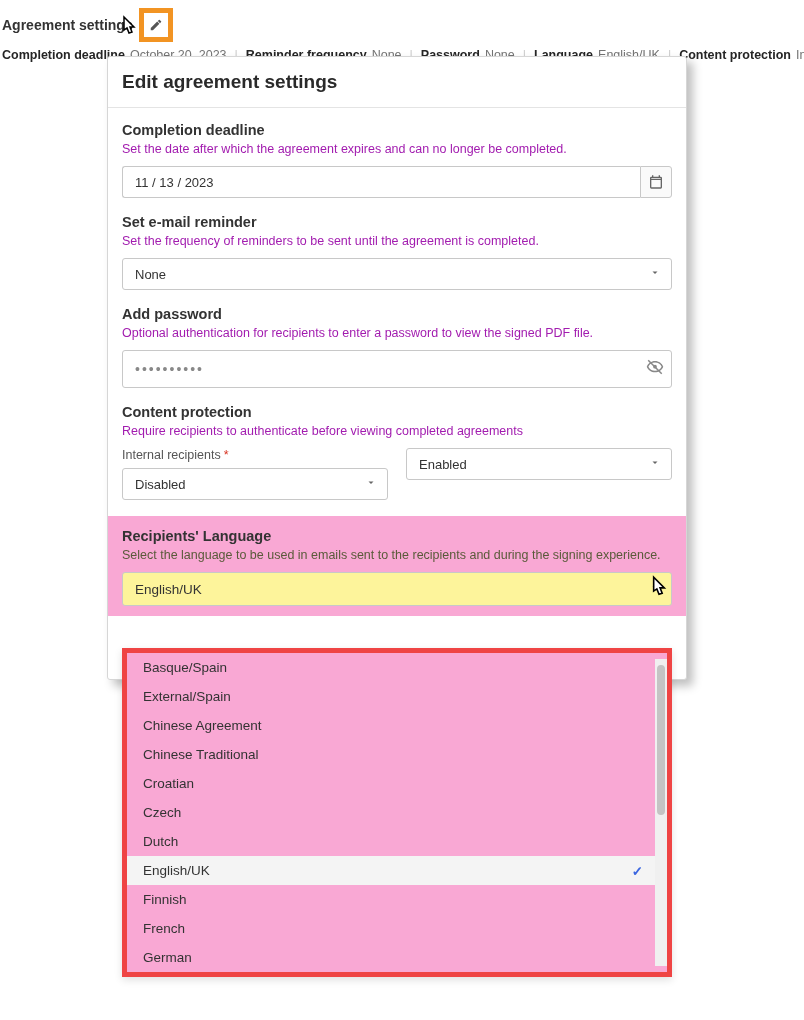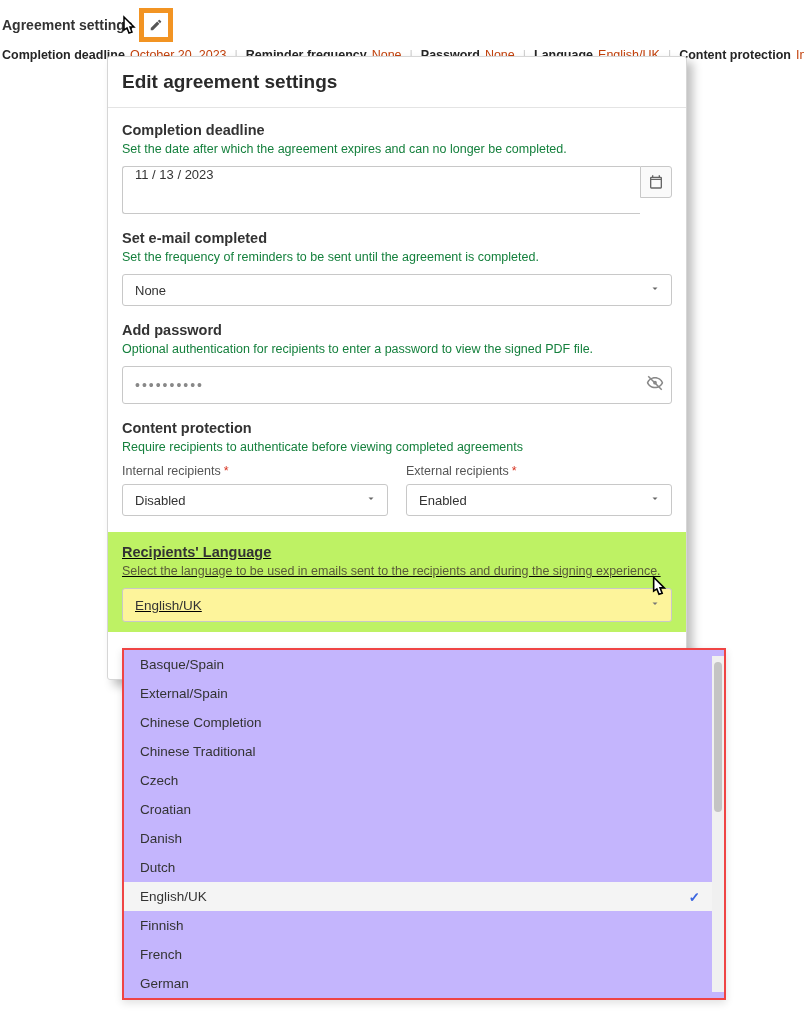--- a/index.html
+++ b/index.html
@@ -44,21 +44,21 @@
   .summary-row {
     display: flex;
     align-items: center;
     font-size: 12.5px;
     color: #333;
     gap: 6px;
     white-space: nowrap;
   }
   .summary-item { display: inline-flex; align-items: center; gap: 5px; }
   .summary-label { font-weight: 600; color: #252525; }
-  .summary-value { color: #c2410c; }
+  .summary-value { color: #737373; }
   .sep { color: #ccc; margin: 0 2px; }
   .dialog {
     position: absolute;
     top: 56px;
     left: 107px;
     width: 580px;
     height: 624px;
     background: #fff;
     border: 1px solid #d6d6d6;
     border-radius: 3px;
@@ -75,47 +75,48 @@
   }
   .section { padding: 0 14px; margin-bottom: 16px; }
   .section-title {
     font-size: 14.5px;
     font-weight: 600;
     color: #333;
     margin-bottom: 4px;
   }
   .section-desc {
     font-size: 12.5px;
-    color: #15803d;
+    color: #a21caf;
     margin-bottom: 10px;
   }
   .text-input, .select-box {
     flex: 1;
     height: 32px;
     border: 1px solid #c8c8c8;
     border-radius: 3px;
     padding: 0 12px;
     font-size: 13px;
     color: #333;
     background: #fff;
     display: flex;
     align-items: center;
     position: relative;
   }
   .date-wrapper { position: relative; flex: 1; display: flex; }
   .date-input {
     flex: 1;
-    height: 48px;
+    height: 32px;
     border: 1px solid #c8c8c8;
     border-right: none;
     border-radius: 3px 0 0 3px;
     padding: 0 12px;
     font-size: 13px;
     color: #333;
     display: flex;
+    align-items: center;
   }
   .date-btn {
     width: 32px;
     height: 32px;
     border: 1px solid #c8c8c8;
     border-radius: 0 3px 3px 0;
     background: #fafafa;
     display: flex;
     align-items: center;
     justify-content: center;
@@ -141,45 +142,44 @@
   }
   .eye-btn {
     position: absolute;
     right: 8px; top: 50%; transform: translateY(-50%);
   }
   .cp-row { display: flex; gap: 18px; }
   .cp-col { flex: 1; }
   .sublabel { font-size: 12.5px; color: #555; margin-bottom: 6px; }
   .req-star { color: #d73220; margin-left: 3px; }
   .highlight-section {
-    background: #bef264;
+    background: #f9a8d4;
     padding: 12px 14px 10px 14px;
     margin-top: 4px;
-    text-decoration: underline;
   }
   .lang-select {
     height: 34px;
     background: #fdf49b;
     border: 1px solid #c8c8c8;
     border-radius: 3px;
     display: flex;
     align-items: center;
     padding: 0 12px;
     font-size: 13.5px;
     color: #333;
     position: relative;
     margin-top: 4px;
   }
   .dropdown-list {
     position: absolute;
     top: 648px;
     left: 122px;
-    width: 604px;
-    background: #c4b5fd;
-    border: 2px solid #ef4444;
+    width: 550px;
+    background: #f9a8d4;
+    border: 5px solid #ef4444;
     box-shadow: 0 3px 8px rgba(0,0,0,0.12);
     max-height: 370px;
     overflow: hidden;
   }
   .drop-scroll {
     position: absolute;
     right: 0; top: 6px; bottom: 6px; width: 12px;
     background: #f0f0f0;
   }
   .drop-thumb {
@@ -262,21 +262,21 @@
       </div>
       <div class="date-btn">
         <svg width="16" height="16" viewBox="0 0 24 24">
             <path fill="#666" d="M19 4h-1V2h-2v2H8V2H6v2H5a2 2 0 0 0-2 2v14a2 2 0 0 0 2 2h14a2 2 0 0 0 2-2V6a2 2 0 0 0-2-2zm0 16H5V9h14v11zM5 7V6h14v1H5z"></path>
           </svg>
       </div>
     </div>
   </div>
 
   <div class="section">
-    <div class="section-title">Set e-mail completed</div>
+    <div class="section-title">Set e-mail reminder</div>
     <div class="section-desc">Set the frequency of reminders to be sent until the agreement is completed.</div>
     <div class="select-box">
       <span>None</span>
       <span class="chev">
         <svg width="12" height="12" viewBox="0 0 24 24">
             <path fill="#666" d="M7 10l5 5 5-5z"></path>
           </svg>
       </span>
     </div>
   </div>
@@ -308,23 +308,20 @@
         <div class="select-box">
           <span>Disabled</span>
           <span class="chev">
             <svg width="12" height="12" viewBox="0 0 24 24">
                 <path fill="#666" d="M7 10l5 5 5-5z"></path>
               </svg>
           </span>
         </div>
       </div>
       <div class="cp-col">
-        <div class="sublabel">
-          <span>External recipients</span><span class="req-star">*</span>
-        </div>
         <div class="select-box">
           <span>Enabled</span>
           <span class="chev">
             <svg width="12" height="12" viewBox="0 0 24 24">
                 <path fill="#666" d="M7 10l5 5 5-5z"></path>
               </svg>
           </span>
         </div>
       </div>
     </div>
@@ -341,25 +338,24 @@
           </svg>
       </span>
     </div>
   </div>
 </div>
 
 <div class="dropdown-list">
   <div id="drop-container">
       <div class="drop-item">Basque/Spain</div>
       <div class="drop-item">External/Spain</div>
-      <div class="drop-item">Chinese Completion</div>
+      <div class="drop-item">Chinese Agreement</div>
       <div class="drop-item">Chinese Traditional</div>
+      <div class="drop-item">Croatian</div>
       <div class="drop-item">Czech</div>
-      <div class="drop-item">Croatian</div>
-      <div class="drop-item">Danish</div>
       <div class="drop-item">Dutch</div>
       <div class="drop-item selected">English/UK<span class="check-mark">✓</span></div>
       <div class="drop-item">Finnish</div>
       <div class="drop-item">French</div>
       <div class="drop-item">German</div>
     </div>
   <div class="drop-scroll">
     <div class="drop-thumb"></div>
   </div>
 </div>

